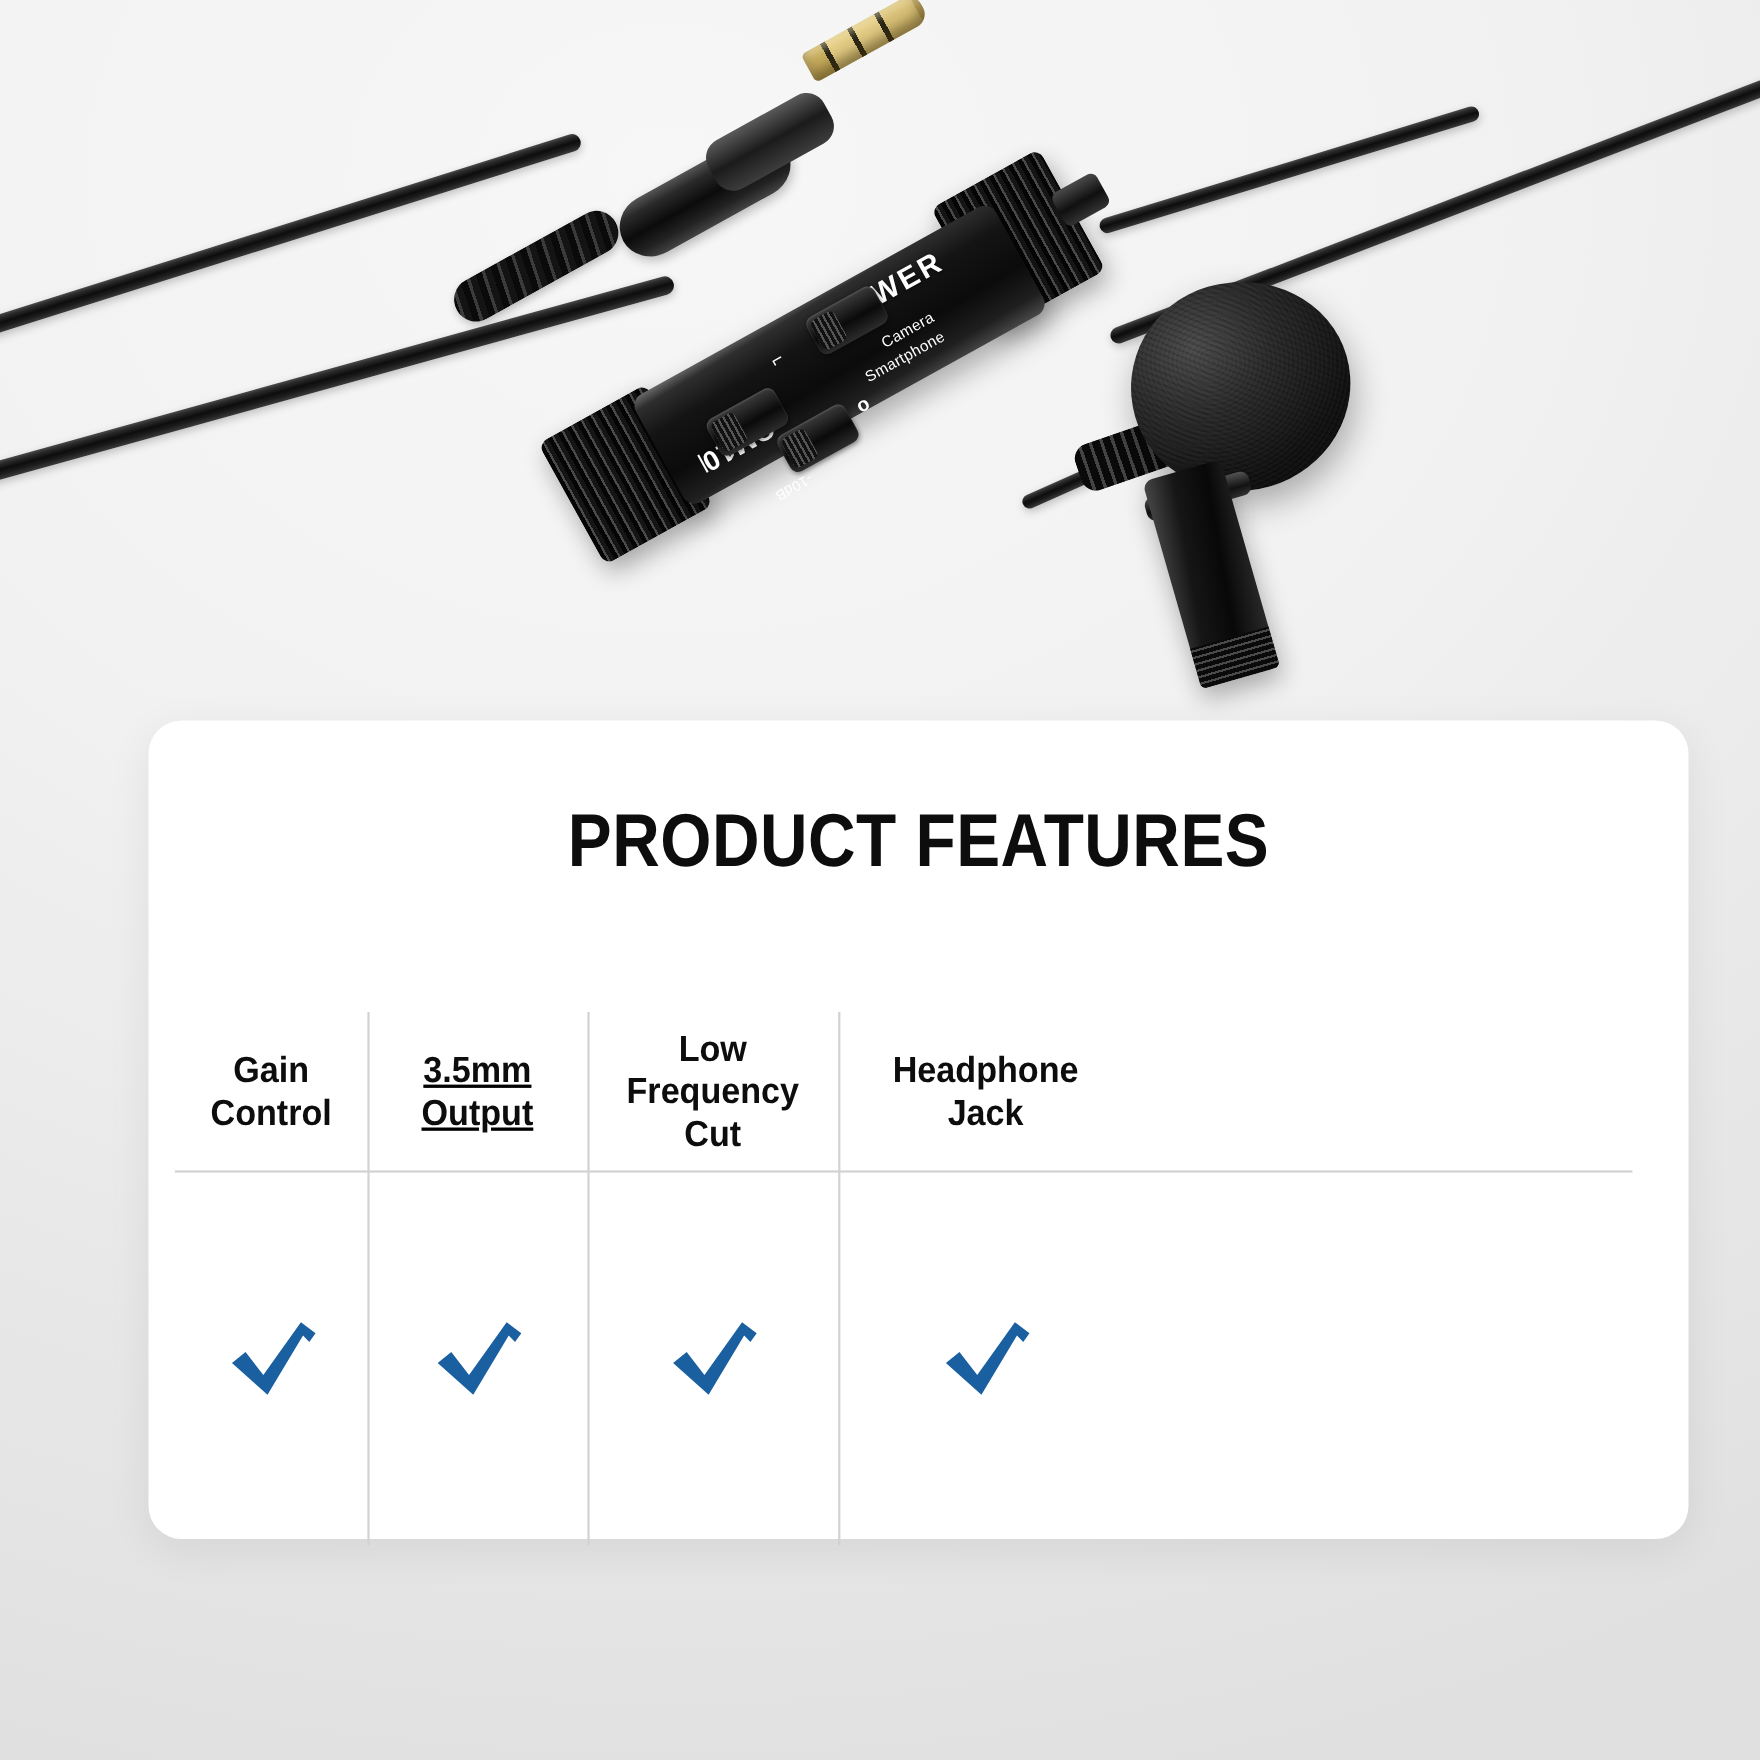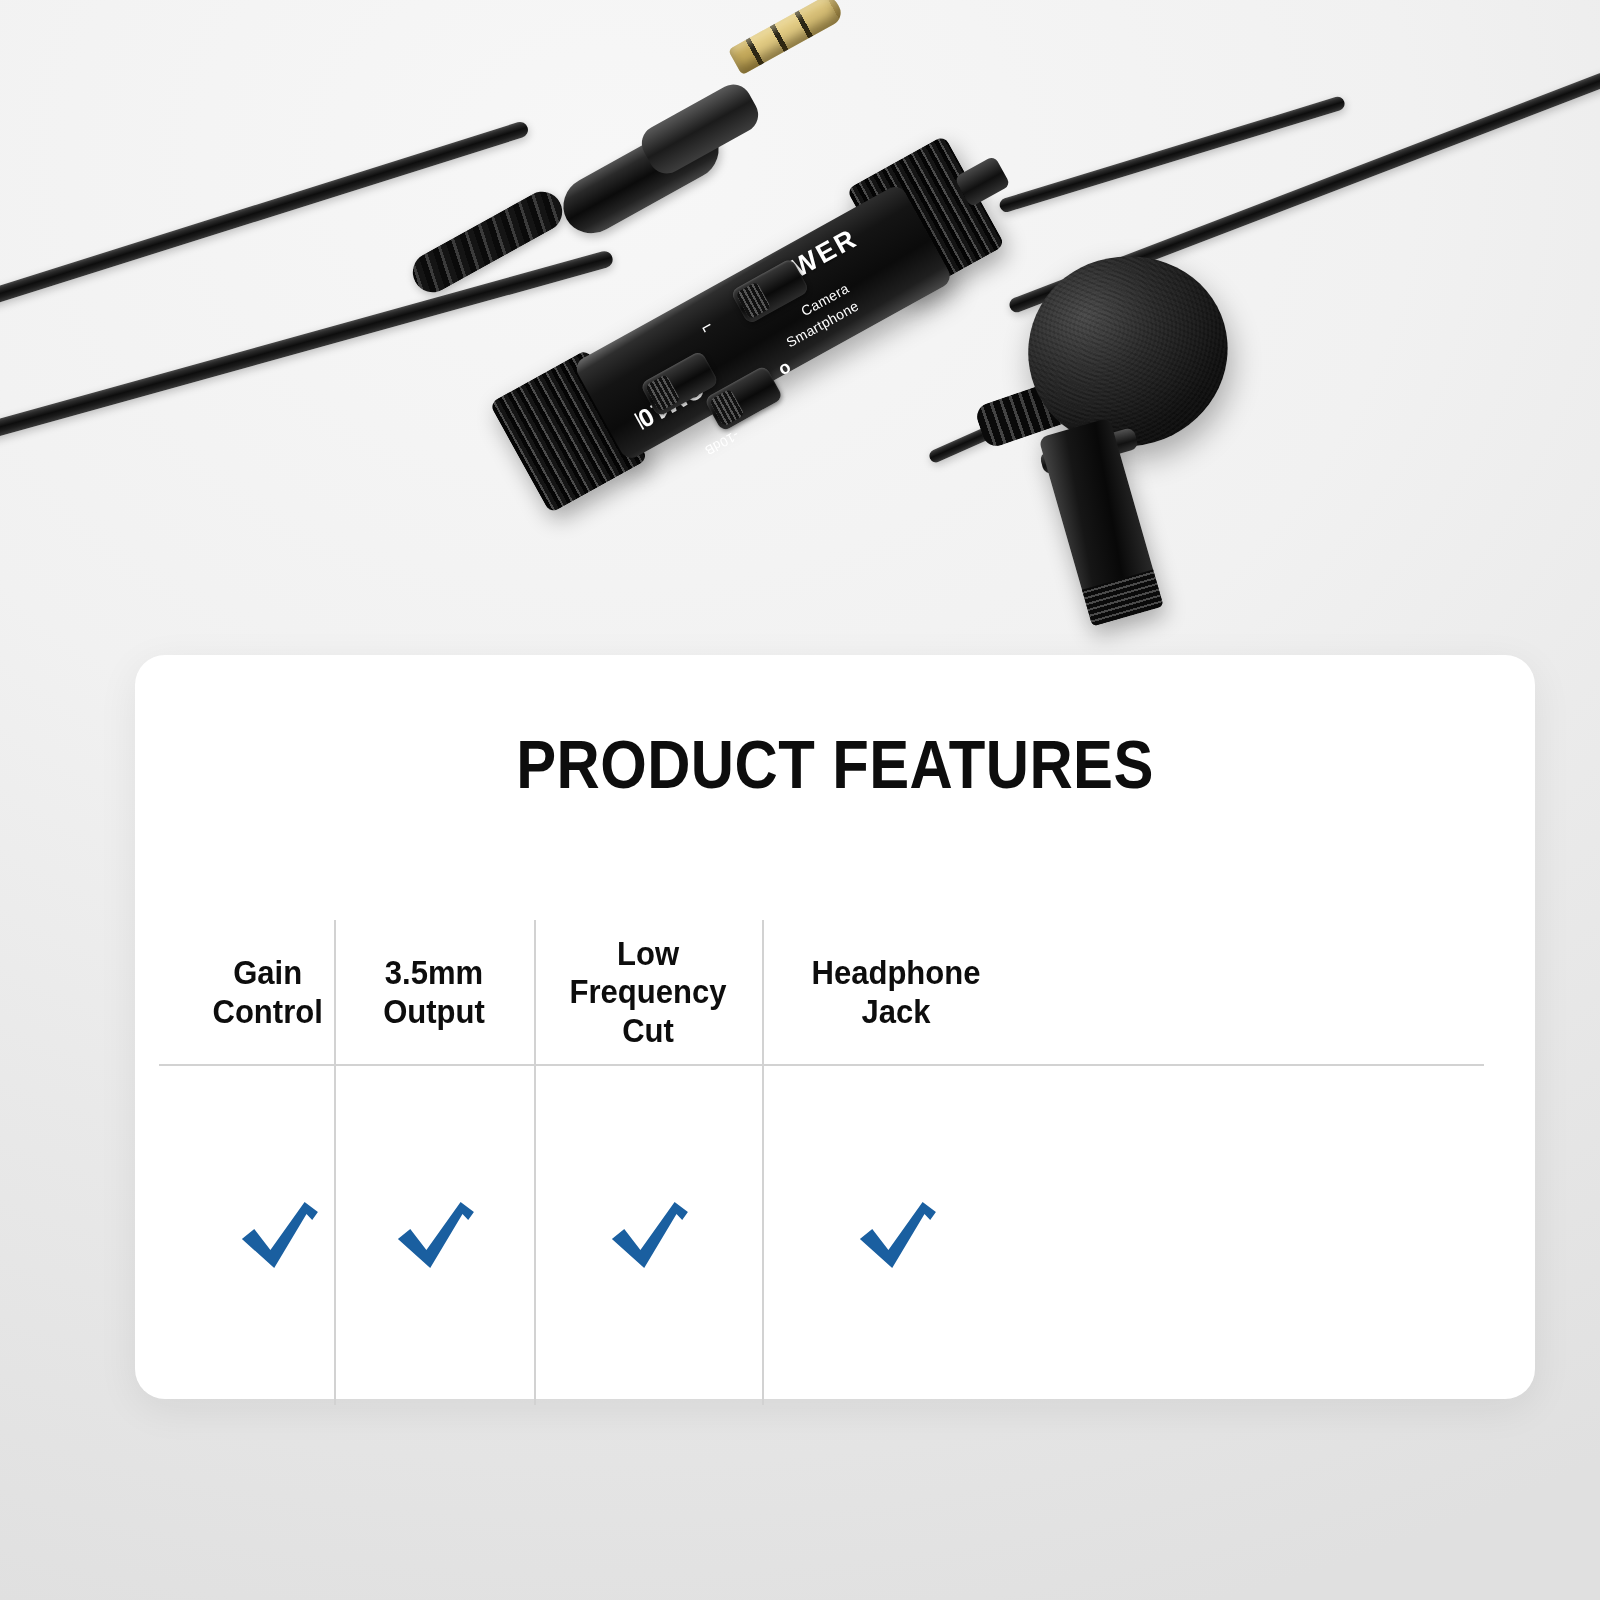--- a/index.html
+++ b/index.html
@@ -210,22 +210,22 @@
   }
   .col{
     position:relative;flex:0 0 auto;
     display:flex;flex-direction:column;
   }
   .col + .col::before{
     content:"";position:absolute;left:0;top:0;bottom:0;width:2px;background:#d2d2d2;
   }
   .col-0{flex:0 0 287px;}
   .col-1{flex:0 0 190px;}
-  .col-2{flex:0 0 175px;align-items:flex-end;}
-  .col-3{flex:0 0 200px;}
+  .col-2{flex:0 0 175px;}
+  .col-3{flex:0 0 200px;text-decoration:underline;}
   .col-4{flex:0 0 228px;}
   .col-5{flex:0 0 268px;}
 
   .hcell{
     height:145px;display:flex;align-items:center;justify-content:center;
     text-align:center;padding:0 8px;box-sizing:border-box;
     font-family:"Liberation Sans Narrow","Liberation Sans", sans-serif;
     font-weight:700;font-size:33px;line-height:1.16;color:#0d0d0d;
     transform:scaleX(.94);
   }

